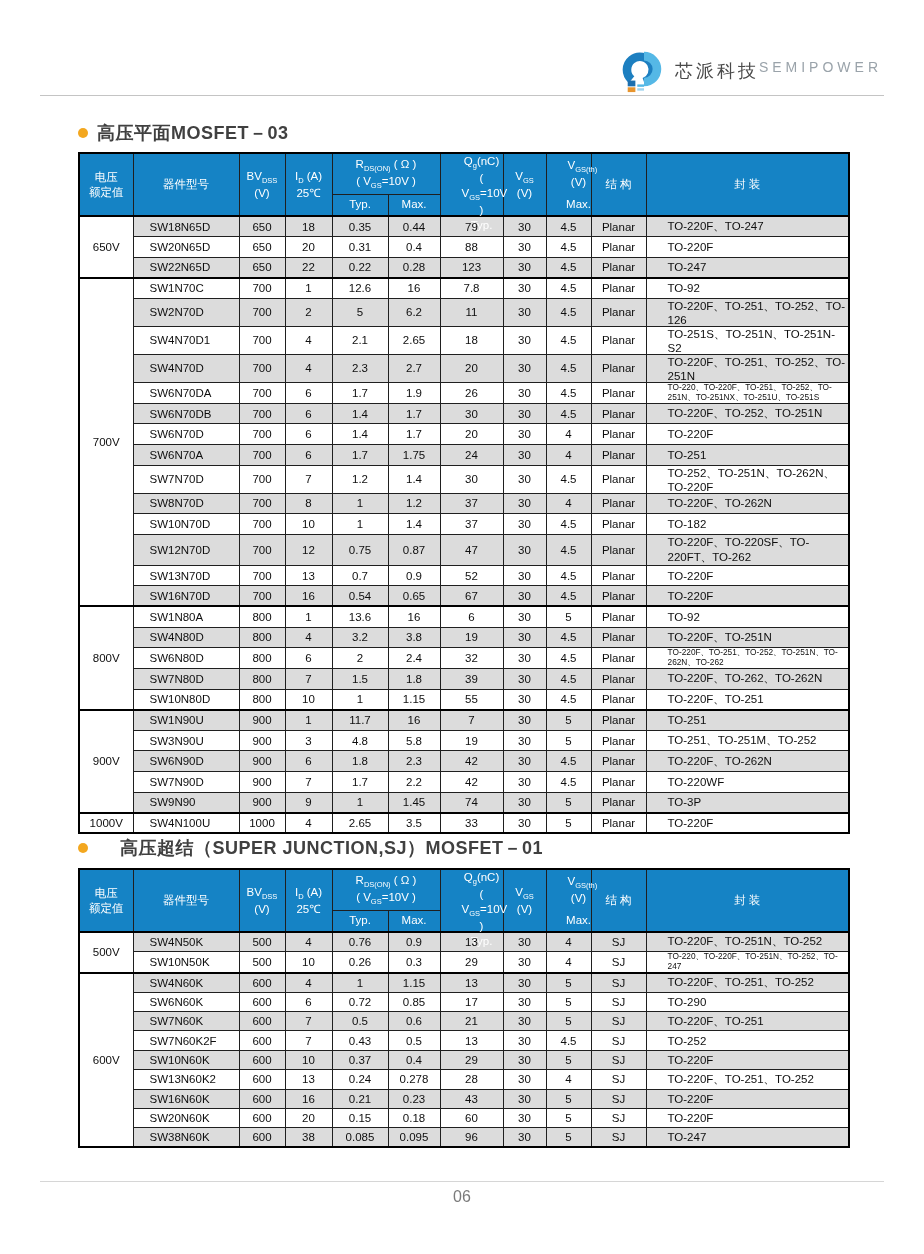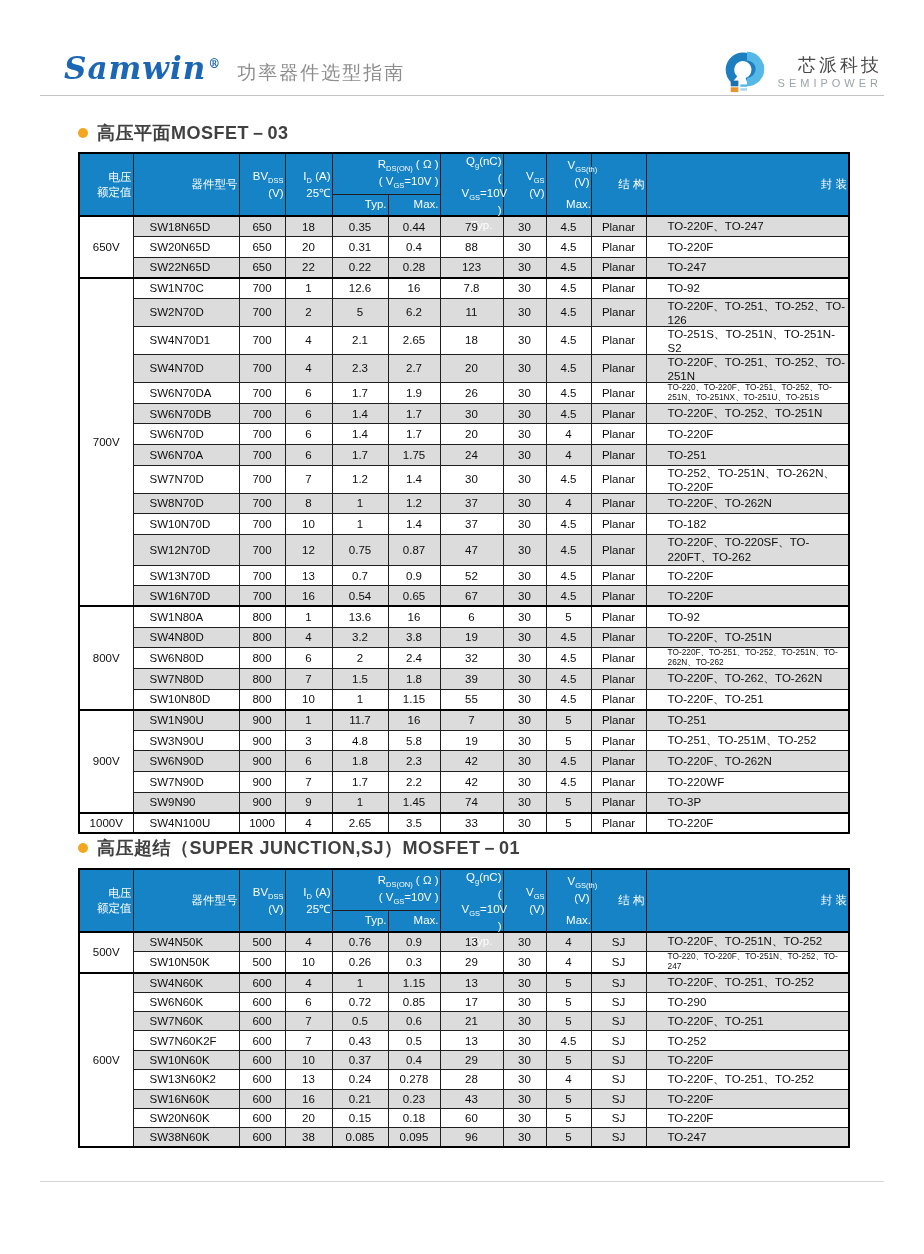--- a/index.html
+++ b/index.html
@@ -11,41 +11,41 @@
   
   .brand { position:absolute; left:64px; top:50px; display:flex; align-items:baseline; }
   .brand-logo {
     font-family:"DejaVu Serif", serif; font-style:italic; font-weight:bold;
     font-size:31px; color:#1b66b5; letter-spacing:1px;
   }
   .brand-reg { font-family:"DejaVu Serif", serif; font-size:12px; color:#1b66b5; vertical-align:super; margin-left:2px; }
   .brand-subtitle { font-size:19px; color:#8d8d8d; margin-left:16px; letter-spacing:2px; }
   .company { position:absolute; right:42px; top:48px; display:flex; align-items:center; }
   .company-mark { width:46px; height:46px; margin-right:8px; }
-  .company-text { display:flex; flex-direction:column;align-items:flex-end; }
+  .company-text { display:flex; flex-direction:row; }
   .company-cn { font-size:18px; color:#4a4a4a; letter-spacing:3px; }
-  .company-en { font-size:11px; color:#9aa3aa; letter-spacing:4px; margin-top:0; }
+  .company-en { font-size:14px; color:#9aa3aa; letter-spacing:4px; margin-top:0; }
   .header-rule { position:absolute; left:40px; right:40px; top:95px; height:1px; background:#c4c4c4; }
 
   
   .section-title { position:absolute; left:78px; display:flex; align-items:center; font-size:18px; font-weight:bold; color:#404040; letter-spacing:0.5px; }
   .section-title .bullet { width:10px; height:10px; border-radius:50%; background:#f3a71f; margin-right:9px; flex:0 0 auto; }
   #title-1 { top:121px; }
-  #title-2 { top:836px; }
+  #title-2 { top:836px;gap:23px; }
 
   
   .table-wrap { position:absolute; left:78px; width:770px; }
   #table-wrap-1 { top:152px; }
   #table-wrap-2 { top:868px; }
   table.spec-table {
     width:100%; border-collapse:collapse; table-layout:fixed;
     font-size:11.5px; color:#0e0e0e; border:2px solid #000;
   }
   .spec-table th, .spec-table td { border:1px solid #1f1f1f; text-align:center; vertical-align:middle; padding:0 2px; }
-  .spec-table thead th { background:#1583c5; color:#fff; font-weight:normal; line-height:1.3; padding:0 1px;text-align:right; }
+  .spec-table thead th { background:#1583c5; color:#fff; font-weight:normal; line-height:1.3; padding:0 1px; }
   .spec-table thead tr.hrow1 { height:40px; }
   .spec-table thead tr.hrow2 { height:21px; }
   .spec-table thead th sub { font-size:7.5px; }
   .hdr-stack { height:61px; display:flex; flex-direction:column;margin-left:20px; }
   .hdr-top { flex:1; display:flex; flex-direction:column; justify-content:center; }
   .hdr-bot { height:21px; display:flex; align-items:center; justify-content:center; }
   #table-1 tbody tr { height:20.6px; }
   #table-2 tbody tr { height:19.4px; }
   .spec-table tbody tr.alt td { background:#dcdcdc; }
   .spec-table tbody td.voltage-cell { background:#ffffff !important; }
@@ -56,24 +56,20 @@
 
   
   .footer-rule { position:absolute; left:40px; right:40px; top:1181px; height:1px; background:#d6d6d6; }
   .page-number { position:absolute; left:0; right:0; top:1188px; text-align:center; font-size:16px; color:#7a7a7a; }
 </style>
 </head>
 <body>
 
 <div class="page">
 
-  <div class="brand">
-    <span class="brand-logo"><span>Samwin</span><span class="brand-reg">®</span></span>
-    <span class="brand-subtitle">功率器件选型指南</span>
-  </div>
 
   <div class="company">
     <svg class="company-mark" viewBox="0 0 48 48">
       <path d="M11 33 A 13.5 13.5 0 1 1 24 35.5" fill="none" stroke="#1d7fc0" stroke-width="9" stroke-linecap="butt"></path>
       <path d="M24 8.5 A 13.5 13.5 0 0 1 24 35.5" fill="none" stroke="#55b8e6" stroke-width="9" stroke-linecap="butt"></path>
       <rect x="7" y="34" width="8" height="6" fill="#1d6fae"></rect>
       <rect x="7" y="41" width="8" height="5" fill="#e8952e"></rect>
       <rect x="17" y="38" width="7" height="2.5" fill="#55b8e6"></rect>
       <rect x="17" y="42" width="7" height="2.5" fill="#9fd4ef"></rect>
     </svg>
@@ -704,13 +700,14 @@
             <td>30</td>
             <td>5</td>
             <td>SJ</td>
             <td class="package-cell">TO-247</td>
           </tr>
         </tbody>
     </table>
   </div>
 
   <div class="footer-rule"></div>
+  <div class="page-number">06</div>
 </div>
 
 </body></html>

